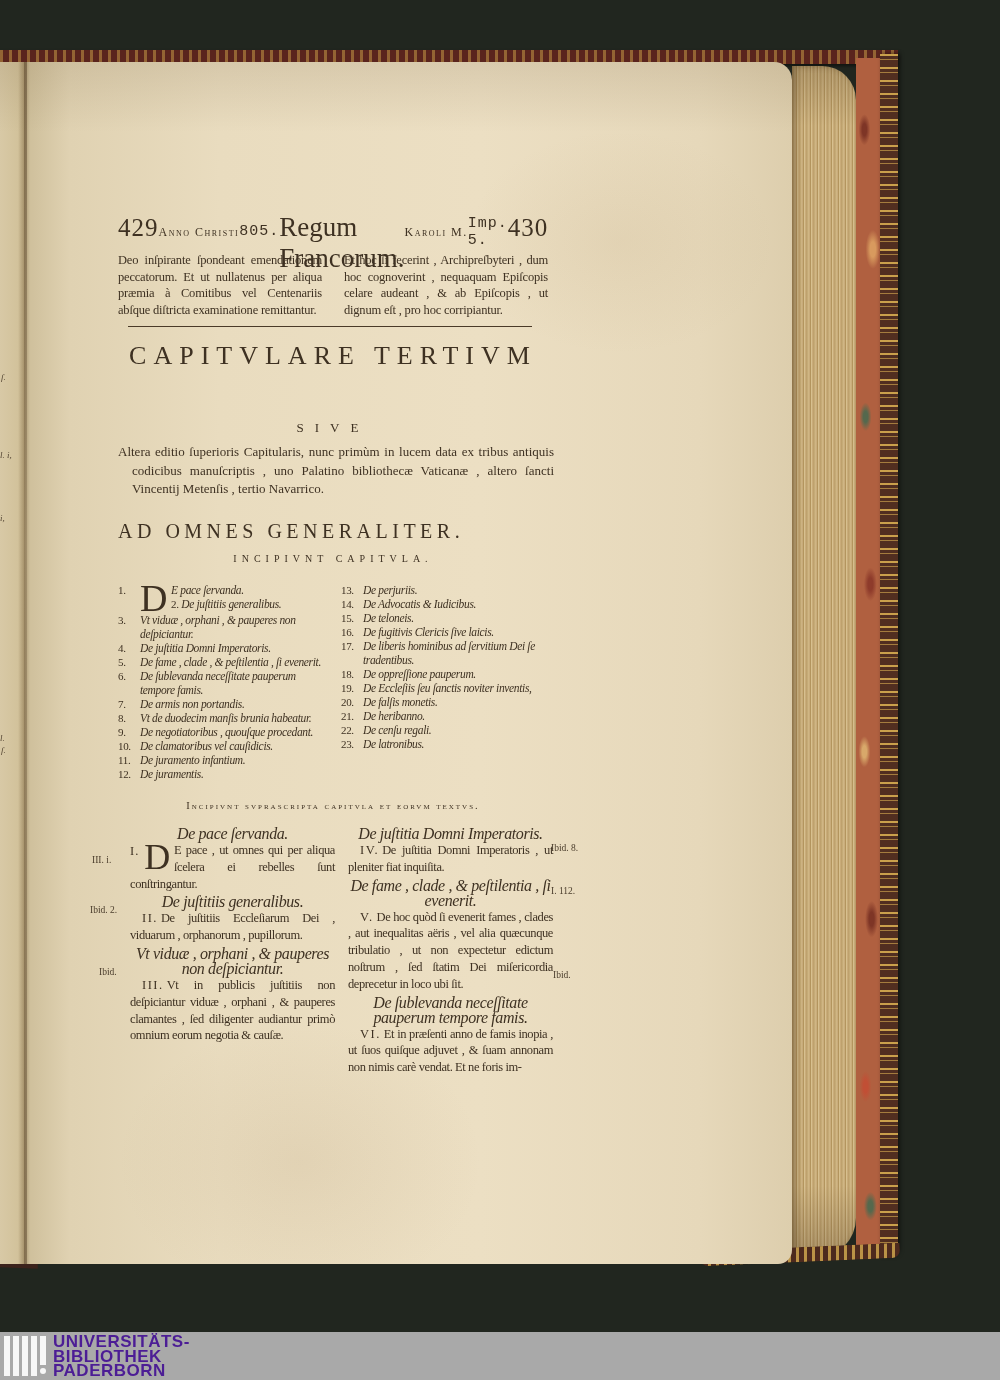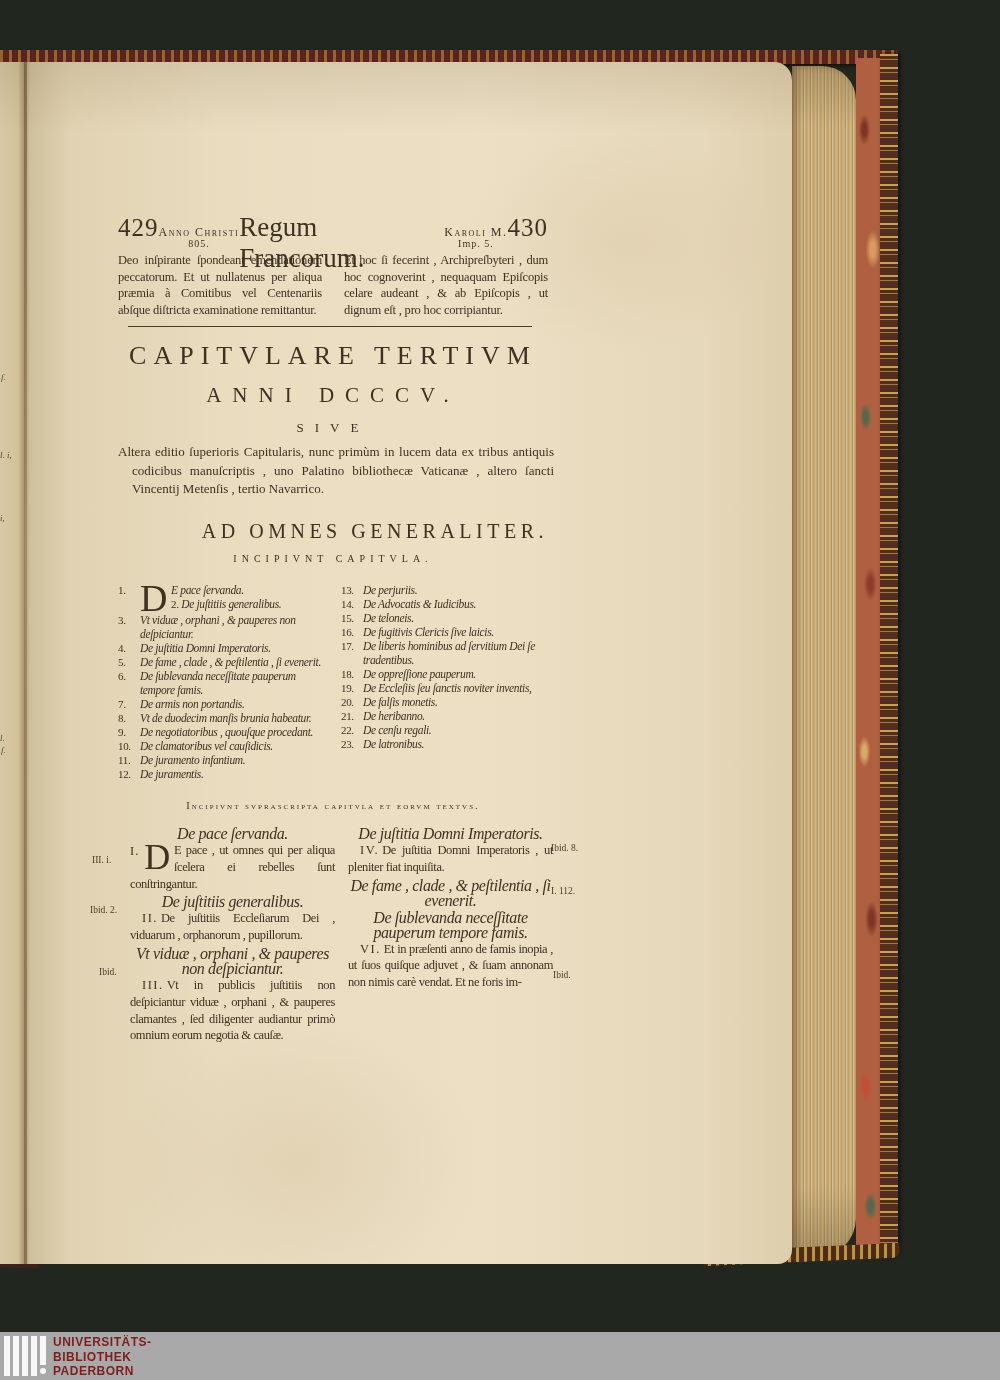--- a/index.html
+++ b/index.html
@@ -62,32 +62,32 @@
   }
   .cover-corner-left {
     position:absolute; left:0; top:1252px; width:38px; height:16px; transform:rotate(2deg);
     background:#3c231c;
   }
   
   .tx { position:absolute; left:118px; width:430px; }
   .pg-header { top:150px; display:flex; justify-content:space-between; align-items:baseline; }
   .pgnum { font-size:25px; letter-spacing:1px; }
   .runtitle { font-size:27px; }
-  .sc-block { display:inline-flex; flex-direction:column; align-items:center; }
+  .sc-block { display:inline-flex; flex-direction:row; align-items:center; }
   .sc-top { font-variant:small-caps; font-size:12px; letter-spacing:1.5px; white-space:nowrap; }
-  .sc-sub { font-size:10px; letter-spacing:1px; margin-top:-2px; }
+  .sc-sub { font-size:15px; letter-spacing:1px; margin-top:-2px;font-family:Liberation Mono, monospace; }
   .cols { top:190px; display:flex; gap:22px; }
   .col { width:208px; font-size:12.5px; line-height:16.5px; letter-spacing:-0.2px; text-align:justify; }
   .rule { position:absolute; left:128px; top:264px; width:404px; height:0; border-top:1.5px solid #4a3a28; }
   .title1 { top:279px; text-align:center; font-size:26px; letter-spacing:7px; white-space:nowrap; }
   .title2 { top:321px; text-align:center; font-size:21px; letter-spacing:11px; white-space:nowrap; }
   .sive   { top:358px; text-align:center; font-size:13px; letter-spacing:11px; }
   .intro  { top:381px; font-size:13px; line-height:18.5px; text-align:justify;
             padding-left:14px; text-indent:-14px; box-sizing:border-box; width:436px; }
-  .h-general  { top:458px; text-align:right; font-size:20px; letter-spacing:4.5px; white-space:nowrap; }
+  .h-general  { top:458px; text-align:left; font-size:20px; letter-spacing:4.5px; white-space:nowrap; }
   .h-capitula { top:491px; text-align:center; font-size:10px; letter-spacing:5px; }
   .caplist { top:521px; display:flex; gap:16px; font-style:italic; font-size:11.5px;
              line-height:14px; letter-spacing:-0.35px; }
   .capcol { width:207px; }
   .ci { display:flex; }
   .cn { flex:none; width:22px; font-style:normal; font-size:11px; }
   .ct { flex:1; }
   .cfirst-body { flex:1; }
   .dropcap-list { float:left; font-style:normal; font-size:38px; line-height:29px; padding:1px 4px 0 0; }
   .h-textus { top:738px; text-align:center; font-size:10.5px; letter-spacing:2px; font-variant:small-caps; white-space:nowrap; }
@@ -102,21 +102,21 @@
   .mnote { position:absolute; font-size:9.5px; color:#4a3c2b; white-space:nowrap; }
   .efrag { position:absolute; font-size:9px; color:#55born4633; color:#554633; font-style:italic; }
   
   .logo-bar { position:absolute; left:0; top:1332px; width:1000px; height:48px; background:#a9a9a9;
               font-family:"Liberation Sans","DejaVu Sans",sans-serif; }
   .logo-icon { position:absolute; left:4px; top:4px; height:40px; display:flex; gap:3px; }
   .bar { width:6px; height:40px; background:#f7f7f7; }
   .bar.excl { height:29px; }
   .excl-wrap { display:flex; flex-direction:column; align-items:center; gap:3px; }
   .dot { width:6px; height:6px; border-radius:50%; background:#f7f7f7; }
-  .logo-text { position:absolute; left:53px; top:3px; color:#7f1d1d; font-size:12px;
+  .logo-text { position:absolute; left:53px; top:3px; color:#4c1d95; font-size:17px;
                font-weight:bold; line-height:14.5px; letter-spacing:.5px; }
 </style>
 </head>
 <body>
 
 <div class="stage">
 
   <div class="book-top-edge"></div>
   <div class="fore-edge"></div>
   <div class="marble-edge"></div>
@@ -148,21 +148,20 @@
     </div>
 
     <div class="tx cols">
       <div class="col">Deo inſpirante ſpondeant emendationem peccatorum. Et ut nullatenus per aliqua præmia à Comitibus vel Centenariis abſque diſtricta examinatione remittantur.</div>
       <div class="col">Et hoc ſi fecerint , Archipreſbyteri , dum hoc cognoverint , nequaquam Epiſcopis celare audeant , &amp; ab Epiſcopis , ut dignum eſt , pro hoc corripiantur.</div>
     </div>
 
     <div class="rule"></div>
 
     <div class="tx title1">CAPITVLARE TERTIVM</div>
-    <div class="tx title2">ANNI DCCCV.</div>
     <div class="tx intro">Altera editio ſuperioris Capitularis, nunc primùm in lucem data ex tribus antiquis codicibus manuſcriptis , uno Palatino bibliothecæ Vaticanæ , altero ſancti Vincentij Metenſis , tertio Navarrico.</div>
     <div class="tx sive">SIVE</div>
     <div class="tx h-general">AD OMNES GENERALITER.</div>
     <div class="tx h-capitula">INCIPIVNT CAPITVLA.</div>
 
     <div class="tx caplist">
       <div class="capcol">
         <div class="ci">
           <span class="cn">1.</span>
           <div class="cfirst-body">
@@ -270,20 +269,21 @@
         </p>
         <div class="ih">De juſtitiis generalibus.</div>
         <p class="bp"><span class="bn">II.</span><span>De juſtitiis Eccleſiarum Dei , viduarum , orphanorum , pupillorum.</span></p>
         <div class="ih">Vt viduæ , orphani , &amp; pauperes non deſpiciantur.</div>
         <p class="bp"><span class="bn">III.</span><span>Vt in publicis juſtitiis non deſpiciantur viduæ , orphani , &amp; pauperes clamantes , ſed diligenter audiantur primò omnium eorum negotia &amp; cauſæ.</span></p>
       </div>
       <div class="bcol">
         <div class="ih">De juſtitia Domni Imperatoris.</div>
         <p class="bp"><span class="bn">IV.</span><span>De juſtitia Domni Imperatoris , ut pleniter fiat inquiſita.</span></p>
         <div class="ih">De fame , clade , &amp; peſtilentia , ſi evenerit.</div>
+        <p class="bp"><span class="bn">V.</span><span>De hoc quòd ſi evenerit fames , clades , aut inequalitas aëris , vel alia quæcunque tribulatio , ut non expectetur edictum noſtrum , ſed ſtatim Dei miſericordia deprecetur in loco ubi ſit.</span></p>
         <div class="ih">De ſublevanda neceſſitate pauperum tempore famis.</div>
         <p class="bp"><span class="bn">VI.</span><span>Et in præſenti anno de famis inopia , ut ſuos quiſque adjuvet , &amp; ſuam annonam non nimis carè vendat. Et ne foris im-</span></p>
       </div>
     </div>
 
     <span class="mnote" style="left:92px;  top:793px;">III. i.</span>
     <span class="mnote" style="left:90px;  top:843px;">Ibid. 2.</span>
     <span class="mnote" style="left:99px;  top:905px;">Ibid.</span>
     <span class="mnote" style="left:551px; top:781px;">Ibid. 8.</span>
     <span class="mnote" style="left:551px; top:824px;">I. 112.</span>

